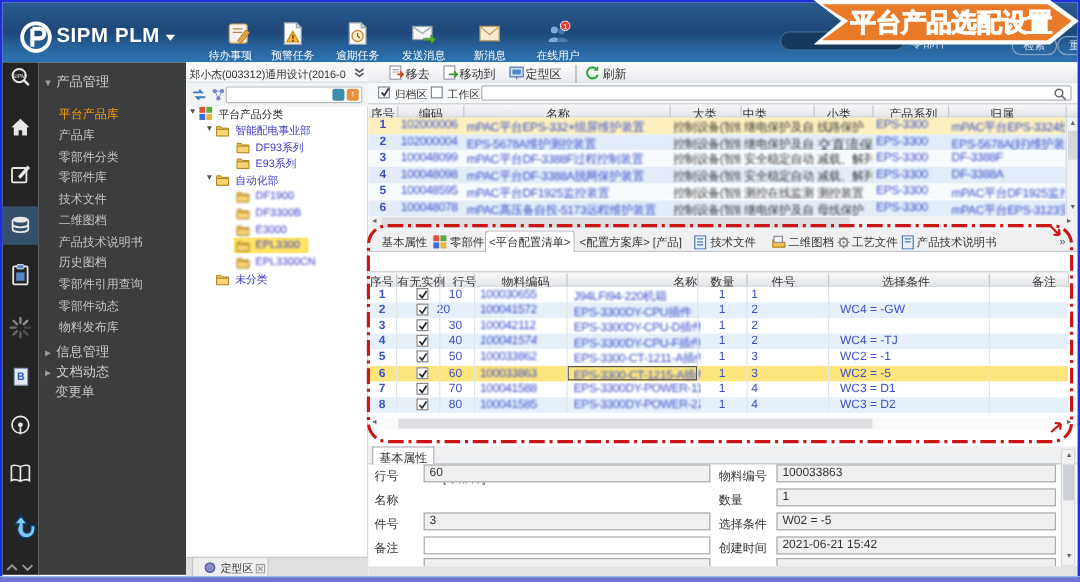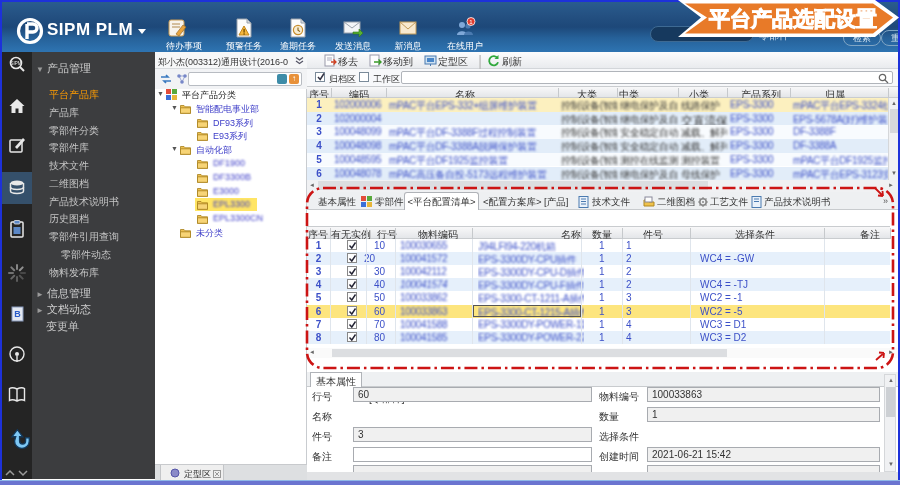--- a/index.html
+++ b/index.html
@@ -20,21 +20,21 @@
 <div class="abs" id="header" style="left:2px;top:2px;width:896px;height:50px;background:linear-gradient(180deg,#2a5c8e 0%,#234f80 30%,#1d4879 50%,#266199 72%,#2e74b2 100%);overflow:hidden;">
 
   <svg class="abs" style="left:12px;top:4px;" width="32" height="42" viewBox="0 0 32 42">
     <circle cx="16" cy="25" r="11.5" fill="none" stroke="#ffffff" stroke-width="3.2"></circle>
     <path d="M13 18 L13 33 M13 18 L19 18 A4 4 0 0 1 19 26 L13 26" stroke="#ffffff" stroke-width="3.4" fill="none"></path>
   </svg>
   <div class="abs" style="left:45px;top:18px;font-size:17px;font-weight:bold;color:#fff;letter-spacing:0.5px;">SIPM PLM</div>
   <div class="abs" style="left:136px;top:27px;width:0;height:0;border-left:4px solid transparent;border-right:4px solid transparent;border-top:5px solid #fff;"></div>
 
   <div id="hicons">
-      <div class="abs" style="left:164px;top:15px;width:44px;height:36px;text-align:left;">
+      <div class="abs" style="left:164px;top:15px;width:44px;height:36px;text-align:right;">
     <div style="height:22px;"><svg width="22" height="22" viewBox="0 0 22 22">
             <rect x="3" y="3" width="15" height="16" rx="2" fill="#f7f3ec" stroke="#c89b52"></rect>
             <line x1="6" y1="7" x2="14" y2="7" stroke="#b0894f"></line>
             <line x1="6" y1="10" x2="14" y2="10" stroke="#b0894f"></line>
             <path d="M10 17 L17 8 L20 10 L13 19 Z" fill="#e8a33d" stroke="#9c6f28" stroke-width="0.7"></path>
           </svg></div>
     <div style="font-size:9px;color:#fff;margin-top:1px;">待办事项</div>
       </div>
       <div class="abs" style="left:220px;top:15px;width:44px;height:36px;text-align:center;">
     <div style="height:22px;"><svg width="22" height="22" viewBox="0 0 22 22">
@@ -154,21 +154,21 @@
     <div class="abs" style="left:4px;top:9px;color:#cfcfcf;font-size:11px;"><span style="font-size:8px;color:#9a9a9a;">▼</span> 产品管理</div>
     <div class="abs" style="left:17px;top:36px;color:#ff9c00;font-size:10px;">平台产品库</div>
     <div class="abs" style="left:17px;top:53.75px;color:#c6c6c6;font-size:10px;">产品库</div>
     <div class="abs" style="left:17px;top:71.5px;color:#c6c6c6;font-size:10px;">零部件分类</div>
     <div class="abs" style="left:17px;top:89.25px;color:#c6c6c6;font-size:10px;">零部件库</div>
     <div class="abs" style="left:17px;top:107px;color:#c6c6c6;font-size:10px;">技术文件</div>
     <div class="abs" style="left:17px;top:124.75px;color:#c6c6c6;font-size:10px;">二维图档</div>
     <div class="abs" style="left:17px;top:142.5px;color:#c6c6c6;font-size:10px;">产品技术说明书</div>
     <div class="abs" style="left:17px;top:160.25px;color:#c6c6c6;font-size:10px;">历史图档</div>
     <div class="abs" style="left:17px;top:178px;color:#c6c6c6;font-size:10px;">零部件引用查询</div>
-    <div class="abs" style="left:17px;top:195.75px;color:#c6c6c6;font-size:10px;margin-left:12px;">零部件动态</div>
+    <div class="abs" style="left:17px;top:195.75px;color:#c6c6c6;font-size:10px;">零部件动态</div>
     <div class="abs" style="left:17px;top:213.5px;color:#c6c6c6;font-size:10px;">物料发布库</div>
     <div class="abs" style="left:4px;top:234px;color:#cfcfcf;font-size:11px;"><span style="font-size:8px;color:#9a9a9a;">►</span> 信息管理</div>
     <div class="abs" style="left:4px;top:250px;color:#cfcfcf;font-size:11px;"><span style="font-size:8px;color:#9a9a9a;">►</span> 文档动态</div>
     <div class="abs" style="left:14px;top:267px;color:#c6c6c6;font-size:11px;">变更单</div>
   </div>
 
 <div class="abs" id="tree" style="left:155px;top:52px;width:152px;height:427px;background:#fff;border-right:1px solid #c9ccd0;">
     <div class="abs" style="left:0;top:0;width:152px;height:17px;background:#f6f7f8;border-bottom:1px solid #d8dbde;">
  <span style="position:absolute;left:3px;top:4px;font-size:9px;color:#333;white-space:nowrap;">郑小杰(003312)通用设计(2016-0</span>
  <svg style="position:absolute;right:3px;top:4px;" width="9" height="9" viewBox="0 0 9 9">
@@ -330,20 +330,21 @@
       <span class="abs blu blur" style="left:82px;top:1px;font-size:10px;white-space:nowrap;overflow:hidden;width:169px;">mPAC平台EPS-332+组屏维护装置</span>
       <span class="abs dk blur" style="left:254px;top:1px;font-size:10px;white-space:nowrap;overflow:hidden;width:56px;">控制设备(智能设...</span>
       <span class="abs dk blur" style="left:313px;top:1px;font-size:10px;white-space:nowrap;overflow:hidden;width:58px;">继电保护及自动...</span>
       <span class="abs dk blur" style="left:374px;top:1px;font-size:10px;white-space:nowrap;overflow:hidden;width:46px;">线路保护</span>
       <span class="abs blu blur" style="left:423px;top:1px;font-size:10px;white-space:nowrap;overflow:hidden;width:60px;">EPS-3300</span>
       <span class="abs blu blur" style="left:486px;top:1px;font-size:10px;white-space:nowrap;overflow:hidden;width:95px;">mPAC平台EPS-3324线路(</span>
     </div>
     <div class="abs" style="left:0;top:59.7px;width:581px;height:13.7px;background:#e2edf9;overflow:hidden;">
       <span class="abs blu" style="left:0px;width:24px;text-align:center;top:1px;font-size:10px;font-weight:bold;">2</span>
       <span class="abs blu blur" style="left:27px;top:1px;font-size:10px;white-space:nowrap;overflow:hidden;width:52px;">102000004</span>
+      <span class="abs blu blur" style="left:82px;top:1px;font-size:10px;white-space:nowrap;overflow:hidden;width:169px;">EPS-5678A维护测控装置</span>
       <span class="abs dk blur" style="left:254px;top:1px;font-size:10px;white-space:nowrap;overflow:hidden;width:56px;">控制设备(智能设...</span>
       <span class="abs dk blur" style="left:313px;top:1px;font-size:10px;white-space:nowrap;overflow:hidden;width:58px;">继电保护及自动...</span>
       <span class="abs dk blur" style="left:374px;top:1px;font-size:12px;white-space:nowrap;overflow:hidden;width:46px;">交直流保护</span>
       <span class="abs blu blur" style="left:423px;top:1px;font-size:10px;white-space:nowrap;overflow:hidden;width:60px;">EPS-3300</span>
       <span class="abs blu blur" style="left:486px;top:1px;font-size:10px;white-space:nowrap;overflow:hidden;width:95px;">EPS-5678A(好)维护装置</span>
     </div>
     <div class="abs" style="left:0;top:73.4px;width:581px;height:13.7px;background:#f8fbfe;overflow:hidden;">
       <span class="abs blu" style="left:0px;width:24px;text-align:center;top:1px;font-size:10px;font-weight:bold;">3</span>
       <span class="abs blu blur" style="left:27px;top:1px;font-size:10px;white-space:nowrap;overflow:hidden;width:52px;">100048099</span>
       <span class="abs blu blur" style="left:82px;top:1px;font-size:10px;white-space:nowrap;overflow:hidden;width:169px;">mPAC平台DF-3388F过程控制装置</span>
@@ -581,20 +582,21 @@
   </div>
     <div class="abs" style="left:0;top:355px;width:583px;height:20px;">
    <span class="abs" style="left:5px;top:3px;font-size:10px;color:#333;">名称</span>
    <span class="abs" style="left:292px;top:3px;font-size:10px;color:#333;">数量</span>
    <div class="abs" style="left:340px;top:0px;width:233px;height:15px;background:#f0f0f0;border:1px solid #a8abb0;font-size:10px;color:#333;padding:1px 4px;">1</div>
   </div>
     <div class="abs" style="left:0;top:375px;width:583px;height:20px;">
    <span class="abs" style="left:5px;top:3px;font-size:10px;color:#333;">件号</span>
    <div class="abs" style="left:46px;top:0px;width:239px;height:15px;background:#f0f0f0;border:1px solid #a8abb0;font-size:10px;color:#333;padding:1px 4px;">3</div>
    <span class="abs" style="left:292px;top:3px;font-size:10px;color:#333;">选择条件</span>
+   <div class="abs" style="left:340px;top:0px;width:233px;height:15px;background:#f0f0f0;border:1px solid #a8abb0;font-size:10px;color:#333;padding:1px 4px;">W02 = -5</div>
   </div>
     <div class="abs" style="left:0;top:395px;width:583px;height:20px;">
    <span class="abs" style="left:5px;top:3px;font-size:10px;color:#333;">备注</span>
    <div class="abs" style="left:46px;top:0px;width:239px;height:15px;background:#fff;border:1px solid #a8abb0;font-size:10px;color:#333;padding:1px 4px;"></div>
    <span class="abs" style="left:292px;top:3px;font-size:10px;color:#333;">创建时间</span>
    <div class="abs" style="left:340px;top:0px;width:233px;height:15px;background:#f0f0f0;border:1px solid #a8abb0;font-size:10px;color:#333;padding:1px 4px;">2021-06-21 15:42</div>
   </div>
     <div class="abs" style="left:46px;top:413px;width:239px;height:7px;background:#f0f0f0;border:1px solid #a8abb0;border-bottom:none;"></div>
     <div class="abs" style="left:340px;top:413px;width:233px;height:7px;background:#f0f0f0;border:1px solid #a8abb0;border-bottom:none;"></div>
     <div class="abs" style="left:577px;top:322px;width:12px;height:98px;background:#f0f1f3;border:1px solid #d5d7da;">

